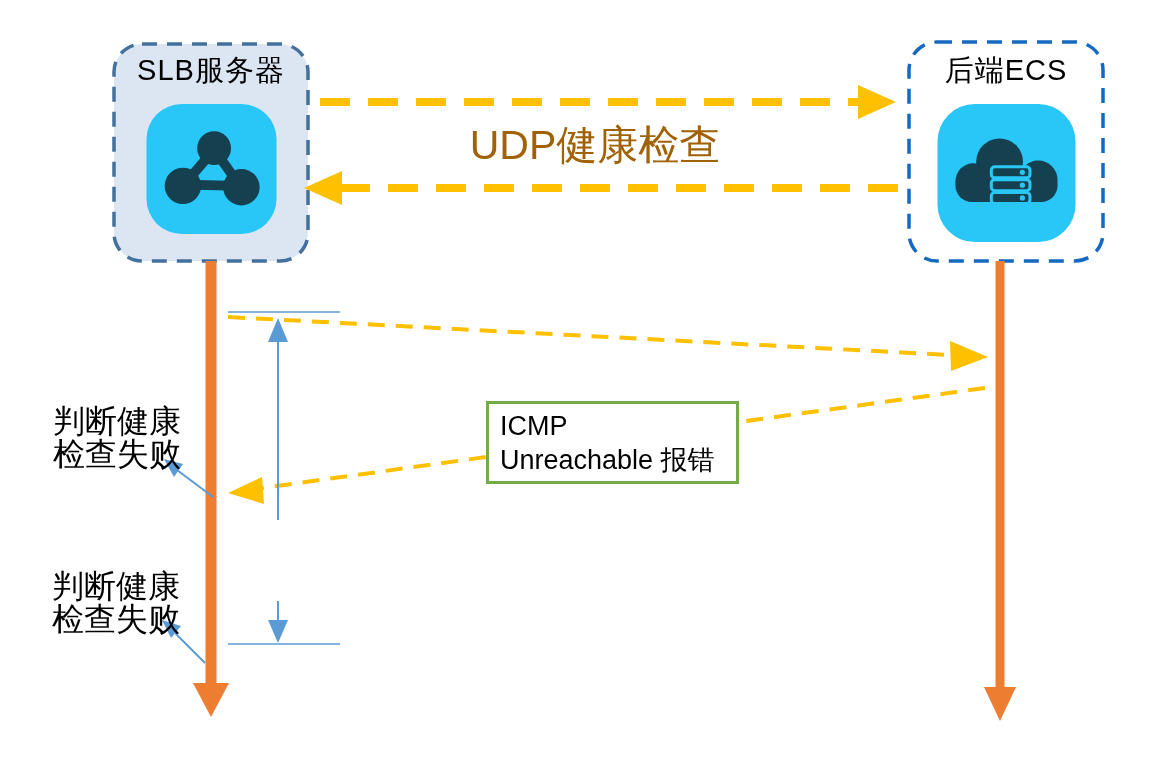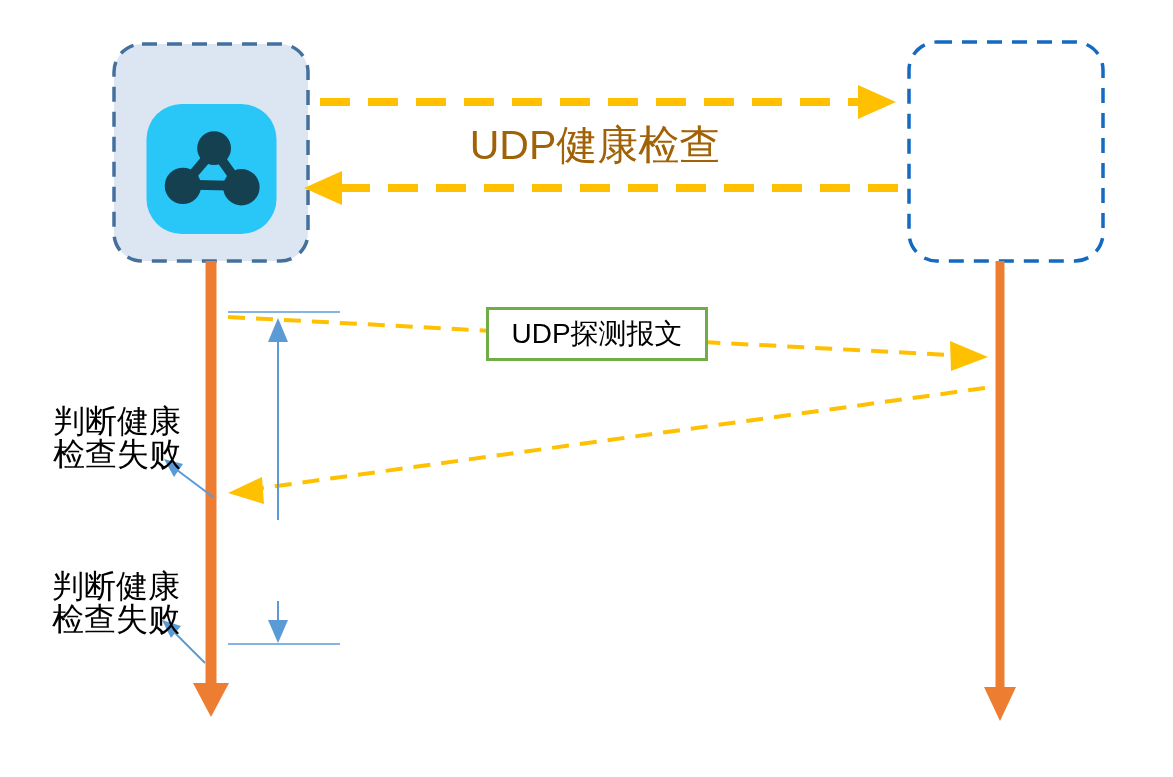--- a/index.html
+++ b/index.html
@@ -135,40 +135,64 @@
       <line x1="213" y1="497" x2="177" y2="470" stroke="#5B9BD5" stroke-width="2"></line>
       <polygon points="164,459 183,464 174,477" fill="#5B9BD5"></polygon>
     </g>
     <g>
       <line x1="205" y1="663" x2="175" y2="633" stroke="#5B9BD5" stroke-width="2"></line>
       <polygon points="162,620 181,626 171,638" fill="#5B9BD5"></polygon>
     </g>
   </svg>
 
   <div class="node" style="left:114px; top:44px; width:194px; height:217px;">
+    <div class="node-title" style="top:9px;">SLB服务器</div>
     <svg class="node-icon" style="left:29px; top:60px;" width="137" height="130" viewBox="0 0 100 100">
       <rect x="0" y="0" width="100" height="100" rx="27" fill="#29C6F8"></rect>
       <g stroke="#14404F" stroke-width="7.5">
         <line x1="52" y1="35" x2="29" y2="62"></line>
         <line x1="52" y1="35" x2="72" y2="63"></line>
         <line x1="29" y1="62" x2="72" y2="63"></line>
       </g>
       <circle cx="52" cy="34" r="13" fill="#14404F"></circle>
       <circle cx="28" cy="63" r="14" fill="#14404F"></circle>
       <circle cx="73" cy="64" r="14" fill="#14404F"></circle>
     </svg>
   </div>
 
+  <div class="node" style="left:909px; top:42px; width:194px; height:219px;">
+    <div class="node-title" style="top:11px;">后端ECS</div>
+    <svg class="node-icon" style="left:25px; top:62px;" width="145" height="138" viewBox="0 0 100 100">
+      <rect x="0" y="0" width="100" height="100" rx="27" fill="#29C6F8"></rect>
+      <g fill="#14404F">
+        <circle cx="45" cy="42" r="17"></circle>
+        <circle cx="26" cy="56" r="13"></circle>
+        <circle cx="73" cy="55" r="14"></circle>
+        <rect x="13" y="47" width="74" height="24" rx="12"></rect>
+      </g>
+      <g fill="#14404F" stroke="#29C6F8" stroke-width="2.2">
+        <rect x="39" y="45.5" width="28" height="8" rx="2.5"></rect>
+        <rect x="39" y="54.8" width="28" height="8" rx="2.5"></rect>
+        <rect x="39" y="64.1" width="28" height="8" rx="2.5"></rect>
+      </g>
+      <g fill="#29C6F8">
+        <circle cx="61.5" cy="49.5" r="1.9"></circle>
+        <circle cx="61.5" cy="58.8" r="1.9"></circle>
+        <circle cx="61.5" cy="68.1" r="1.9"></circle>
+      </g>
+    </svg>
+  </div>
 
   <div class="health-label">UDP健康检查</div>
 
-  <div class="msg-box single">
-    <span>UDP探测报文</span>
-  </div>
-
+
+  <div class="msg-box double">
+    <span>ICMP</span>
+    <span>Unreachable 报错</span>
+  </div>
 
   <div class="note note-fail">
     <div>判断健康</div>
     <div>检查失败</div>
   </div>
 
   <div class="note note-success">
     <div>判断健康</div>
     <div>检查失败</div>
   </div>

